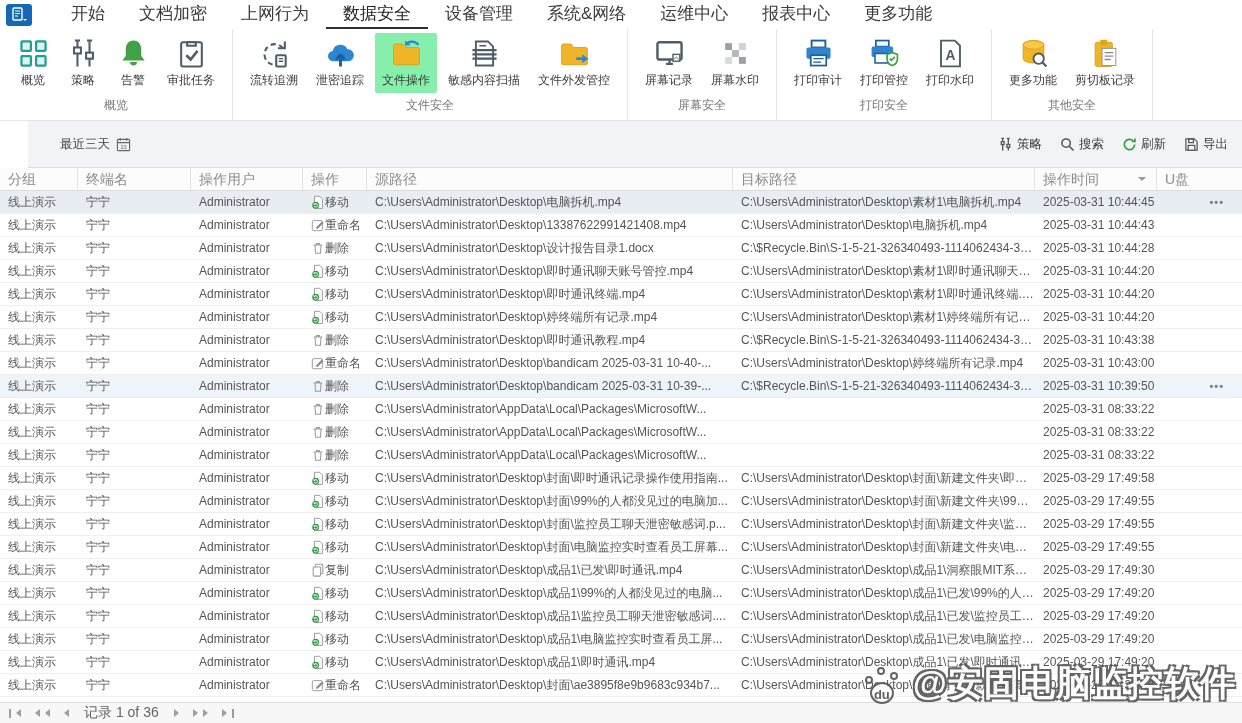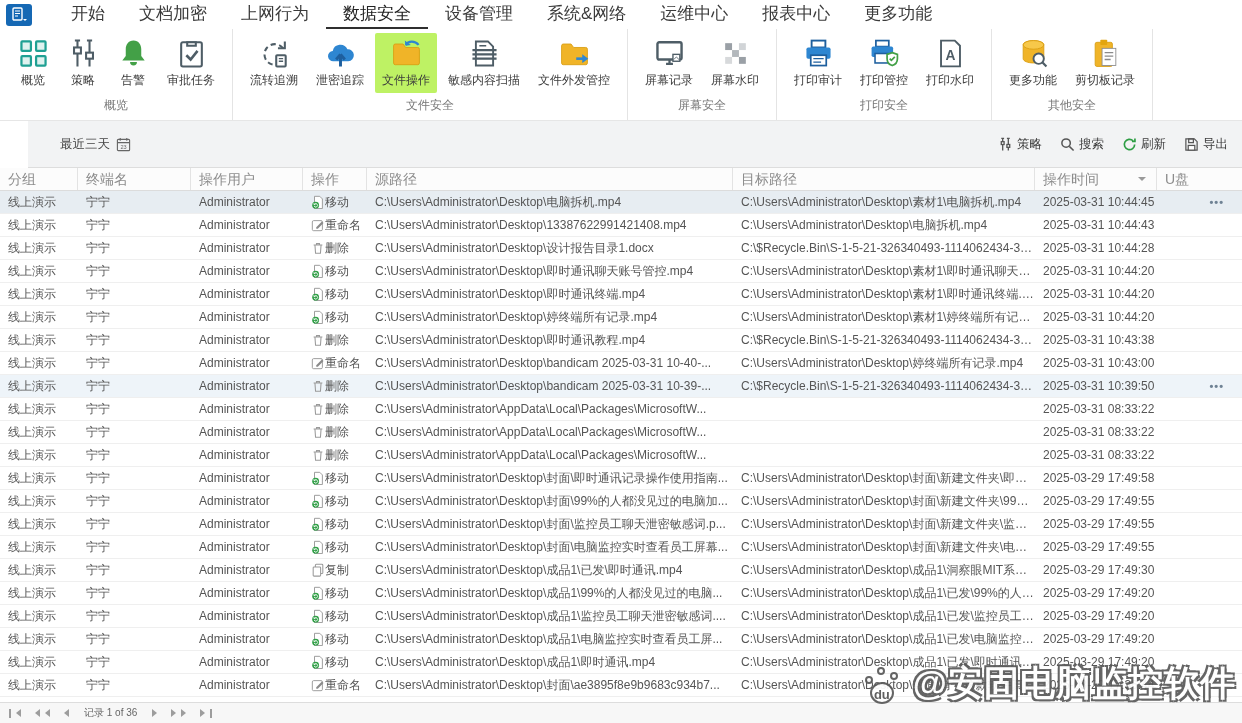--- a/index.html
+++ b/index.html
@@ -15,21 +15,21 @@
   .mitem{padding:0 17px;font-size:17px;color:#3a3a3a;line-height:27px;height:100%;cursor:pointer;}
   .mitem.active{border-bottom:2px solid #2f2f2f;color:#222;}
 
   
   .ribbon{display:flex;align-items:stretch;background:#fff;height:92px;border-bottom:1px solid #e6e6e6;}
   .rgroup{display:flex;flex-direction:column;justify-content:space-between;
           border-right:1px solid #e4e4e4;padding:4px 10px 2px 10px;}
   .ritems{display:flex;align-items:flex-start;gap:4px;}
   .ritem{display:flex;flex-direction:column;align-items:center;gap:3px;padding:5px 7px 4px 7px;
          border-radius:2px;cursor:pointer;min-width:46px;}
-  .ritem.sel{background:#bef264;}
+  .ritem.sel{background:#86efac;}
   .ritem .icn svg{width:31px;height:31px;display:block;}
   .rtext{font-size:12px;color:#3c3c3c;white-space:nowrap;}
   .rlabel{text-align:center;font-size:12px;color:#777;padding:2px 0 4px 0;}
 
   
   .filterbar{height:47px;background:#f2f3f4;border-bottom:1px solid #ddd;
              display:flex;align-items:center;justify-content:space-between;padding:0 14px 0 26px;margin-left:28px;}
   .fleft{display:flex;align-items:center;gap:6px;cursor:pointer;}
   .ftext{font-size:12.5px;color:#444;}
   .fright{display:flex;align-items:center;gap:18px;}
@@ -56,21 +56,21 @@
   .tc.usb{display:flex;align-items:center;justify-content:flex-end;padding-right:18px;}
   .dots{color:#6f8294;font-weight:bold;letter-spacing:1px;font-size:11px;}
 
   
   .statusbar{position:absolute;left:0;right:0;bottom:0;height:21px;background:#f7f7f7;
              border-top:1px solid #ddd;display:flex;align-items:center;padding-left:6px;gap:4px;}
   .pgbtn{display:flex;align-items:center;gap:1px;padding:2px 3px;cursor:pointer;}
   .tri-l{width:0;height:0;border:4px solid transparent;border-right:5px solid #9d9d9d;}
   .tri-r{width:0;height:0;border:4px solid transparent;border-left:5px solid #9d9d9d;}
   .pbar{width:2px;height:9px;background:#9d9d9d;}
-  .ptext{font-size:10px;color:#666;margin:1px 8px;}
+  .ptext{font-size:14px;color:#666;margin:1px 8px;}
 
   
   .watermark{position:absolute;right:6px;bottom:16px;display:flex;align-items:center;gap:8px;
              pointer-events:none;opacity:.93;z-index:5;}
   .wmtext{font-size:35px;font-weight:bold;color:#fff;letter-spacing:1px;
           text-shadow:-2px -2px 0 #5a5a5a,2px -2px 0 #5a5a5a,-2px 2px 0 #5a5a5a,2px 2px 0 #5a5a5a;}
   .paw{position:relative;width:40px;height:40px;}
   .paw .pad{position:absolute;left:5px;bottom:0;width:24px;height:22px;background:#fff;
             border:2.5px solid #5a5a5a;border-radius:50%;font-size:13px;font-weight:bold;
             color:#555;text-align:center;line-height:21px;}

